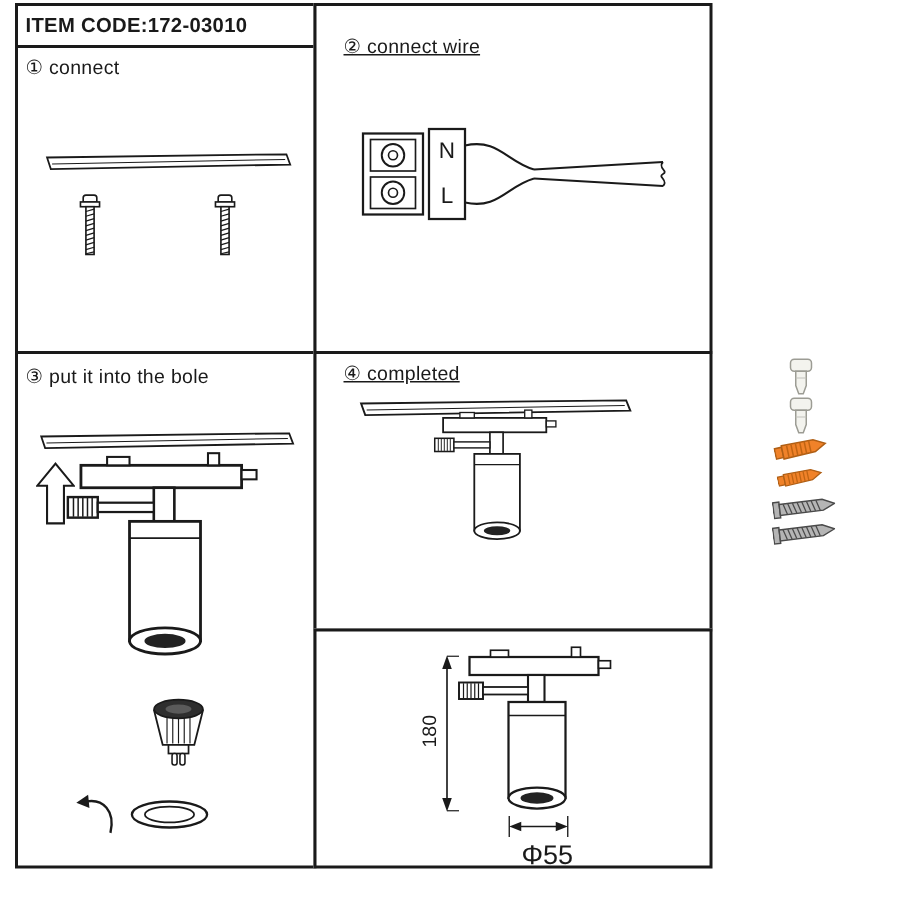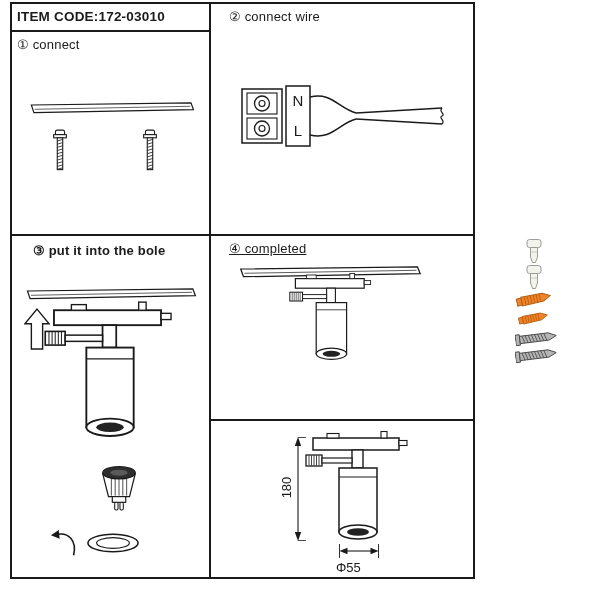--- a/index.html
+++ b/index.html
@@ -3,21 +3,21 @@
 <meta charset="utf-8">
 <style>
   html,body{margin:0;padding:0;background:#ffffff;}
   body{font-family:"Liberation Sans", sans-serif; color:#1a1a1a;}
   .sheet{position:relative;width:600px;height:588px;background:#fff;overflow:hidden;}
   .abs{position:absolute;}
   .box{position:absolute;border:2px solid #1a1a1a;box-sizing:border-box;background:#fff;}
   .step-label{position:absolute;font-size:13px;letter-spacing:.2px;white-space:nowrap;}
   .item-code{position:absolute;font-size:13.5px;font-weight:bold;letter-spacing:.2px;white-space:nowrap;}
   .terminal-label{position:absolute;font-size:15px;text-align:center;}
-  .dim-label{position:absolute;font-size:13px;text-align:left;}
+  .dim-label{position:absolute;font-size:18px;text-align:right;}
   .dim-label-rot{position:absolute;font-size:13px;text-align:center;transform:rotate(-90deg);}
   svg{display:block;}
 </style>
 </head>
 <body>
 
 <div class="sheet">
 
   <svg width="0" height="0" style="position:absolute" aria-hidden="true">
     <defs>
@@ -113,22 +113,22 @@
 
   <div class="box" style="left:10px;top:2px;width:201px;height:30px;"></div>
   <div class="box" style="left:10px;top:30px;width:201px;height:206px;"></div>
   <div class="box" style="left:209px;top:2px;width:266px;height:234px;"></div>
   <div class="box" style="left:10px;top:234px;width:201px;height:345px;"></div>
   <div class="box" style="left:209px;top:234px;width:266px;height:187px;"></div>
   <div class="box" style="left:209px;top:419px;width:266px;height:160px;"></div>
 
   <span class="item-code" style="left:17px;top:9px;">ITEM CODE:172-03010</span>
   <span class="step-label" style="left:17px;top:37px;">① connect</span>
-  <span class="step-label" style="left:229px;top:9px;">② connect wire</span>
-  <span class="step-label" style="left:33px;top:243px;font-weight:bold;">③ put it into the bole</span>
+  <span class="step-label" style="left:229px;top:23px;text-decoration:underline;">② connect wire</span>
+  <span class="step-label" style="left:17px;top:243px;">③ put it into the bole</span>
   <span class="step-label" style="left:229px;top:241px;text-decoration:underline;">④ completed</span>
 
   <svg class="abs" style="left:28px;top:102px;" width="168" height="12" viewBox="0 0 200 14" preserveAspectRatio="none">
       <use href="#sym-rail"></use>
     </svg>
   <svg class="abs" style="left:50px;top:128px;" width="20" height="46" viewBox="0 0 22 50">
       <use href="#sym-screw-v"></use>
     </svg>
   <svg class="abs" style="left:140px;top:128px;" width="20" height="46" viewBox="0 0 22 50">
       <use href="#sym-screw-v"></use>

